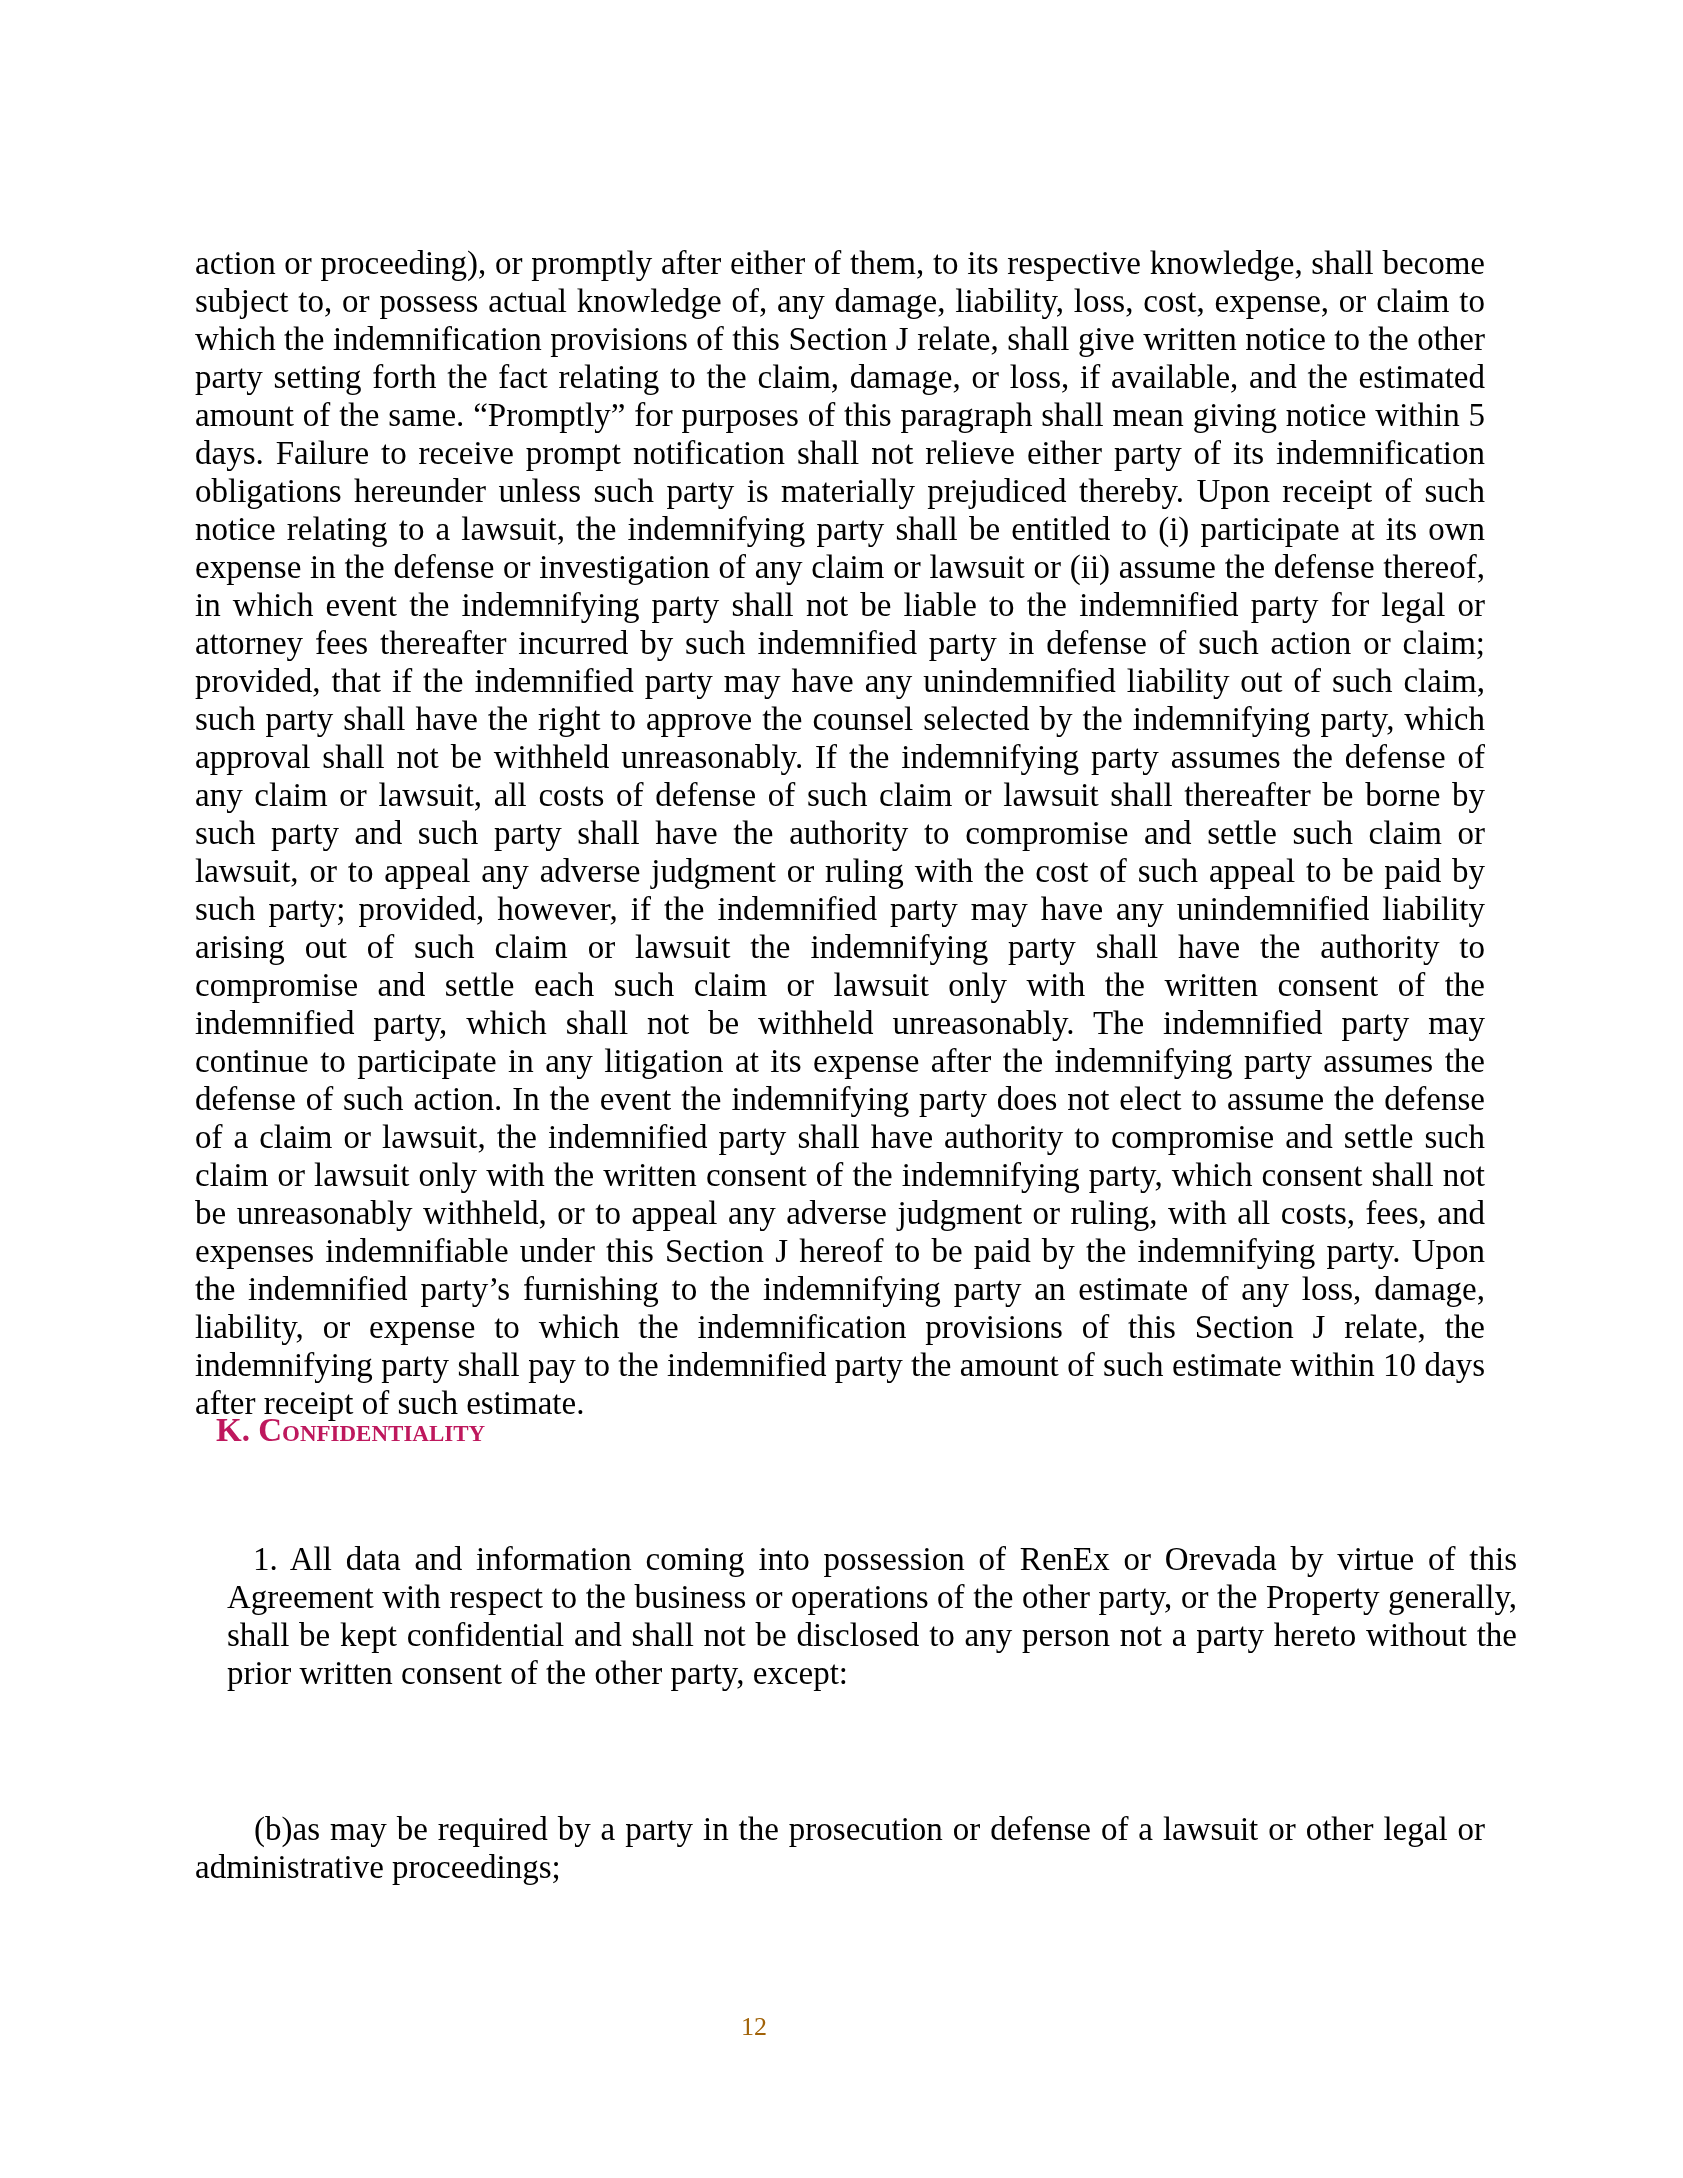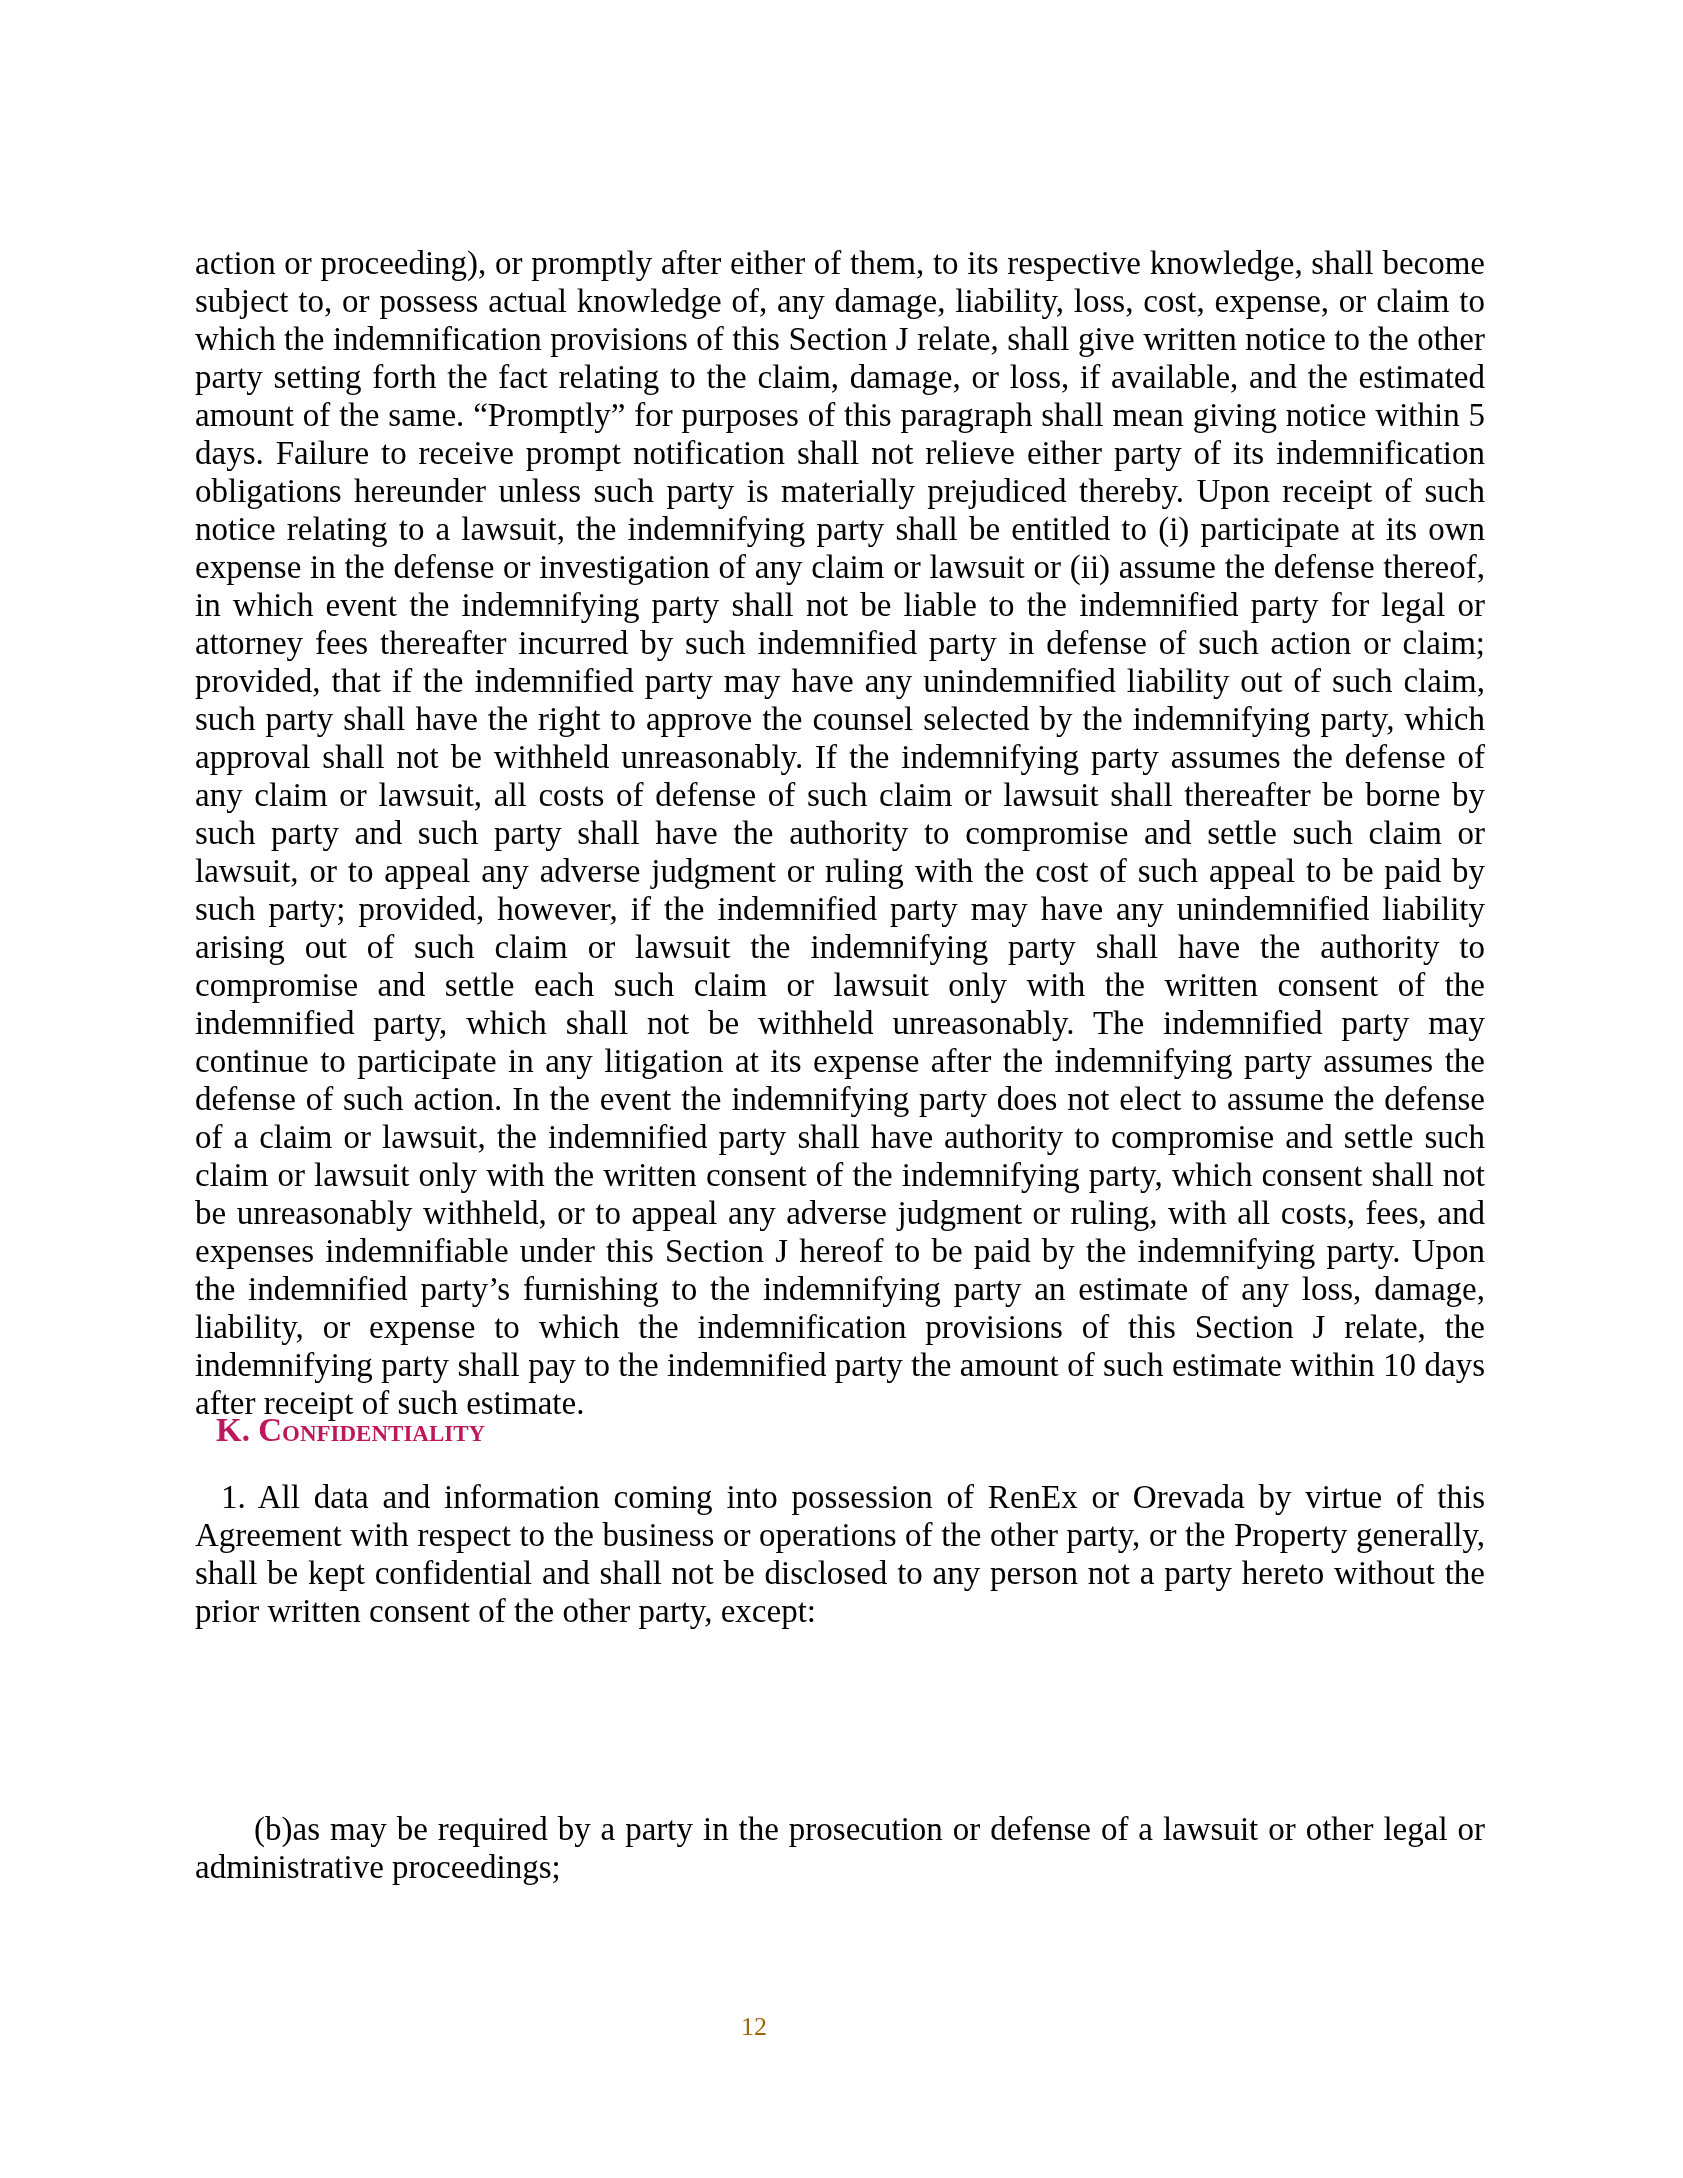--- a/index.html
+++ b/index.html
@@ -36,22 +36,23 @@
     top: 1410px;
     left: 216px;
     margin: 0;
     font-size: 33px;
     line-height: 40px;
     font-weight: bold;
     font-variant: small-caps;
     color: #be185d;
   }
   .numbered-paragraph {
-    top: 1478px;
+    top: 1540px;
     text-indent: 26px;
+    margin-left: 32px;
   }
   .lettered-item-a {
     top: 1706px;
     text-indent: 59px;
   }
   .lettered-item-b {
     top: 1810px;
     text-indent: 59px;
   }
   .page-number {

